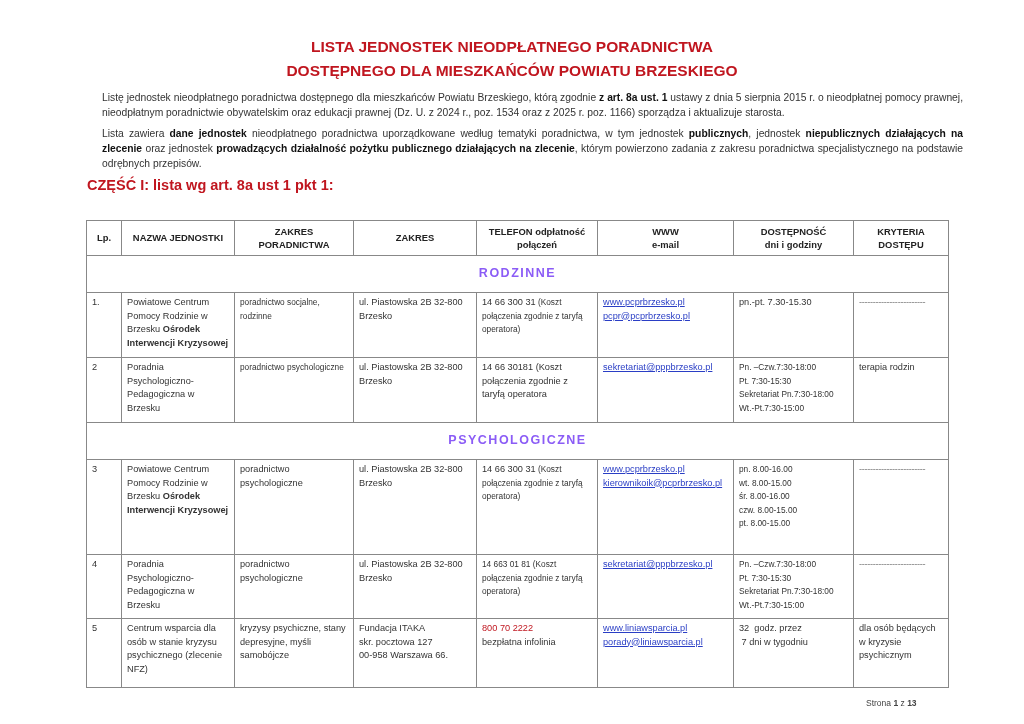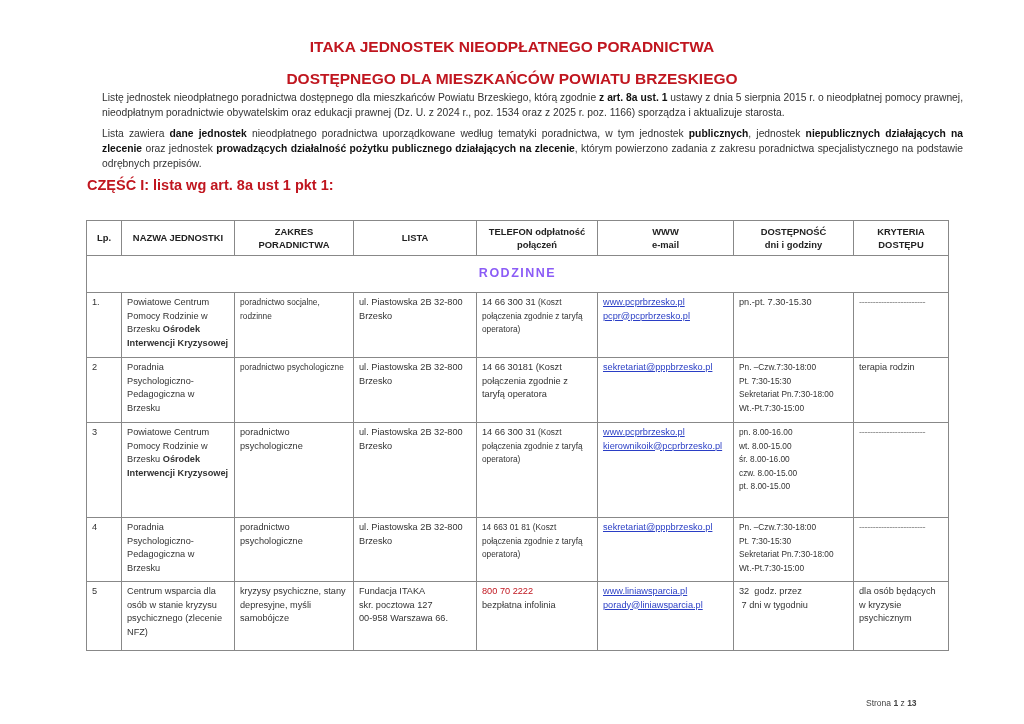--- a/index.html
+++ b/index.html
@@ -1,19 +1,19 @@
 <!DOCTYPE html>
 <html><head>
 <meta charset="utf-8">
 <style>
   html, body { margin:0; padding:0; background:#ffffff; }
   body { width:1024px; height:724px; position:relative; overflow:hidden; font-family:"Liberation Sans", sans-serif; color:#222; }
   .title { position:absolute; left:0; width:1024px; text-align:center; color:#c0161f; font-weight:bold; font-size:15.5px; letter-spacing:0; }
   .t1 { top:38px; }
-  .t2 { top:62px;margin-top:8px; }
+  .t2 { top:62px; }
   .para { position:absolute; left:102px; width:861px; font-size:10.3px; line-height:15px; color:#333; text-align:justify; }
   .p1 { top:90px; }
   .p2 { top:126px; }
   .para b { color:#111; }
   .section { position:absolute; left:87px; top:177px; color:#c0161f; font-weight:bold; font-size:14.5px; }
   table { position:absolute; left:86px; top:220px; border-collapse:collapse; table-layout:fixed; width:862px; font-size:9.2px; color:#333;border-radius:10px; }
   td, th { border:1px solid #888; vertical-align:top; padding:3px 5px; line-height:13.5px; }
   th { font-weight:bold; text-align:center; vertical-align:middle; font-size:9.4px; color:#222; height:30px; padding:2px 4px; }
   .cat td { height:30px; text-align:center; vertical-align:middle; color:#8b5cf6; font-weight:bold; font-size:12.5px; letter-spacing:1.5px; }
   .small { font-size:8.3px; }
@@ -24,21 +24,21 @@
   .footer { position:absolute; left:866px; top:698px; font-size:8.5px; color:#444; }
   .r1 td { height:58px; }
   .r2 td { height:58px; }
   .r3 td { height:88px; }
   .r4 td { height:57px; }
   .r5 td { height:62px; }
 </style>
 </head>
 <body>
 
-<div class="title t1">ITAKA JEDNOSTEK NIEODPŁATNEGO PORADNICTWA</div>
+<div class="title t1">LISTA JEDNOSTEK NIEODPŁATNEGO PORADNICTWA</div>
 <div class="title t2">DOSTĘPNEGO DLA MIESZKAŃCÓW POWIATU BRZESKIEGO</div>
 
 <div class="para p1"><span>Listę jednostek nieodpłatnego poradnictwa dostępnego dla mieszkańców Powiatu Brzeskiego, którą zgodnie </span><b>z art. 8a ust. 1</b><span> ustawy z dnia 5 sierpnia 2015 r. o nieodpłatnej pomocy prawnej, nieodpłatnym poradnictwie obywatelskim oraz edukacji prawnej (Dz. U. z 2024 r., poz. 1534 oraz z 2025 r. poz. 1166) sporządza i aktualizuje starosta.</span></div>
 
 <div class="para p2"><span>Lista zawiera </span><b>dane jednostek</b><span> nieodpłatnego poradnictwa uporządkowane według tematyki poradnictwa, w tym jednostek </span><b>publicznych</b><span>, jednostek </span><b>niepublicznych działających na zlecenie</b><span> oraz jednostek </span><b>prowadzących działalność pożytku publicznego działających na zlecenie</b><span>, którym powierzono zadania z zakresu poradnictwa specjalistycznego na podstawie odrębnych przepisów.</span></div>
 
 <div class="section">CZĘŚĆ I: lista wg art. 8a ust 1 pkt 1:</div>
 
 <table>
   <colgroup>
@@ -49,21 +49,21 @@
       <col style="width:121px">
       <col style="width:136px">
       <col style="width:120px">
       <col style="width:95px">
   </colgroup>
   <thead>
     <tr>
       <th>Lp.</th>
       <th>NAZWA JEDNOSTKI</th>
       <th>ZAKRES PORADNICTWA</th>
-      <th>LISTA</th>
+      <th>ZAKRES</th>
       <th>TELEFON odpłatność połączeń</th>
       <th>
           <div>WWW</div>
           <div>e-mail</div>
         </th>
       <th>
           <div>DOSTĘPNOŚĆ</div>
           <div>dni i godziny</div>
         </th>
       <th>KRYTERIA DOSTĘPU</th>
@@ -101,20 +101,23 @@
         </td>
       <td class="avail">
         <div>Pn. –Czw.7:30-18:00</div>
         <div>Pt. 7:30-15:30</div>
         <div>Sekretariat Pn.7:30-18:00</div>
         <div>Wt.-Pt.7:30-15:00</div>
       </td>
       <td>terapia rodzin</td>
     </tr>
 
+    <tr class="cat">
+      <td colspan="8">PSYCHOLOGICZNE</td>
+    </tr>
 
     <tr class="r3">
       <td>3</td>
       <td><span>Powiatowe Centrum Pomocy Rodzinie w Brzesku </span><b>Ośrodek Interwencji Kryzysowej</b></td>
       <td>poradnictwo psychologiczne</td>
       <td>ul. Piastowska 2B 32-800 Brzesko</td>
       <td><span>14 66 300 31</span><span class="small"> (Koszt połączenia zgodnie z taryfą operatora)</span></td>
       <td>
           <div><a>www.pcprbrzesko.pl</a></div>
           <div style="word-break:break-all"><a>kierownikoik@pcprbrzesko.pl</a></div>

